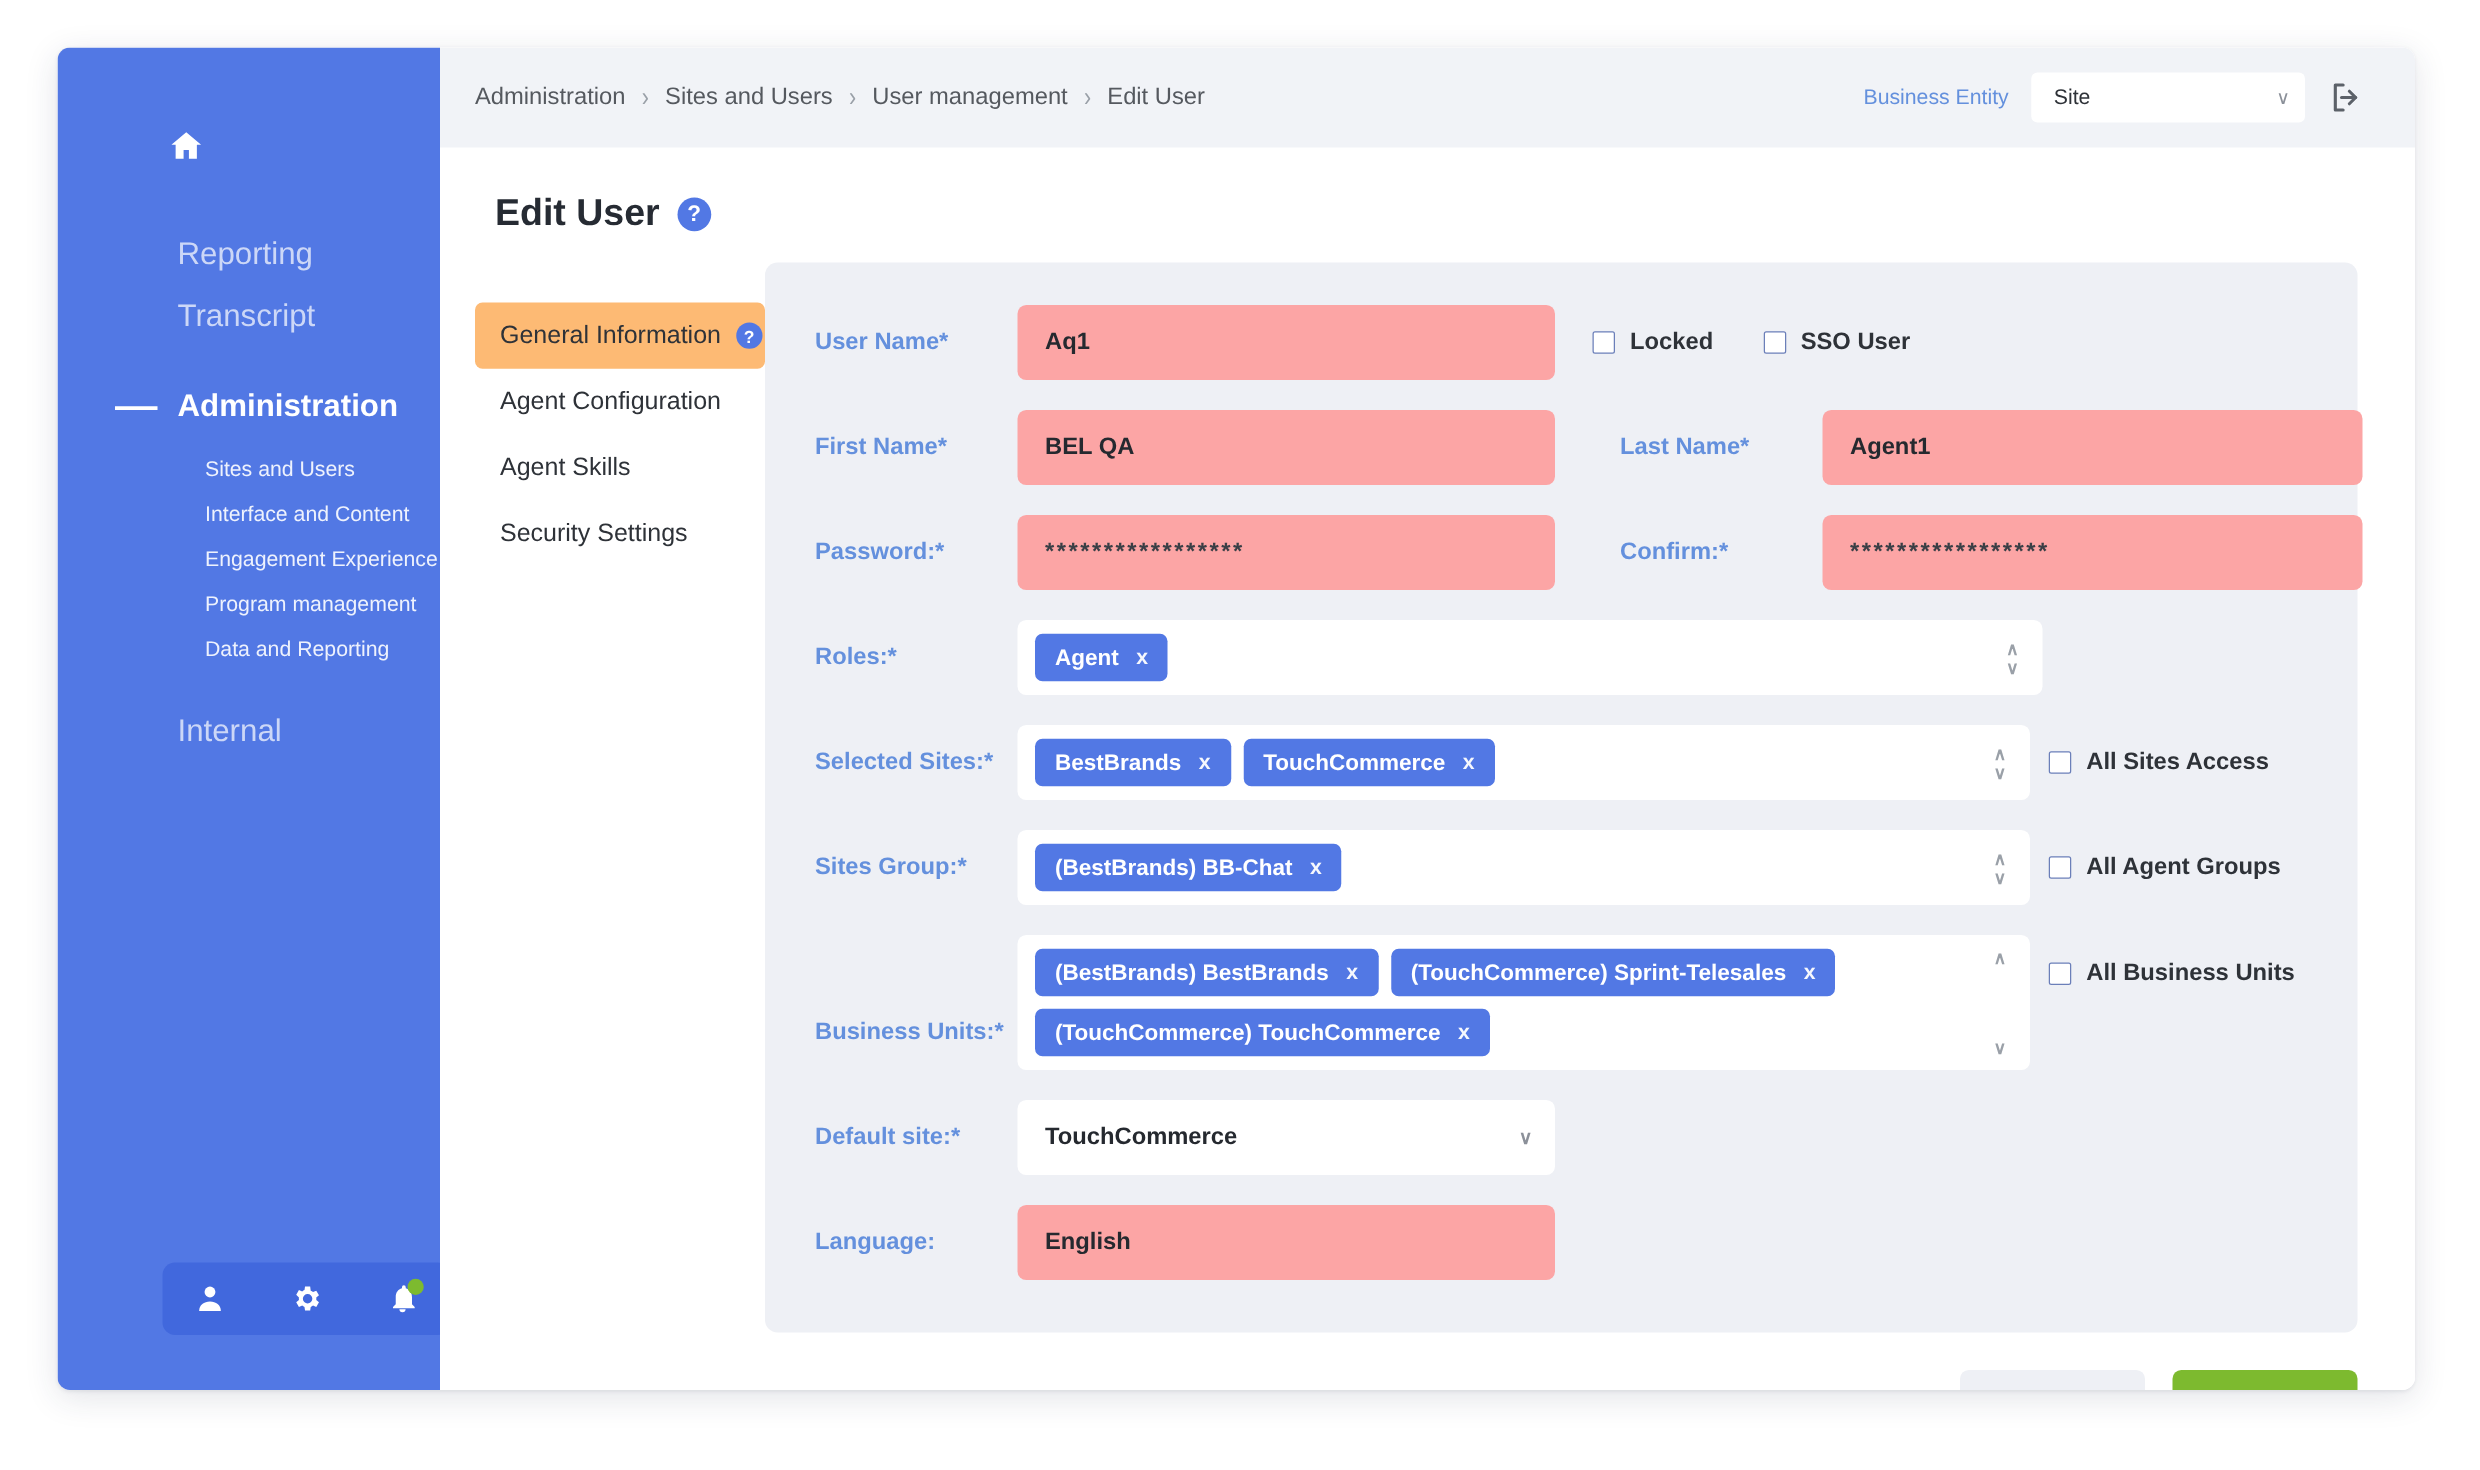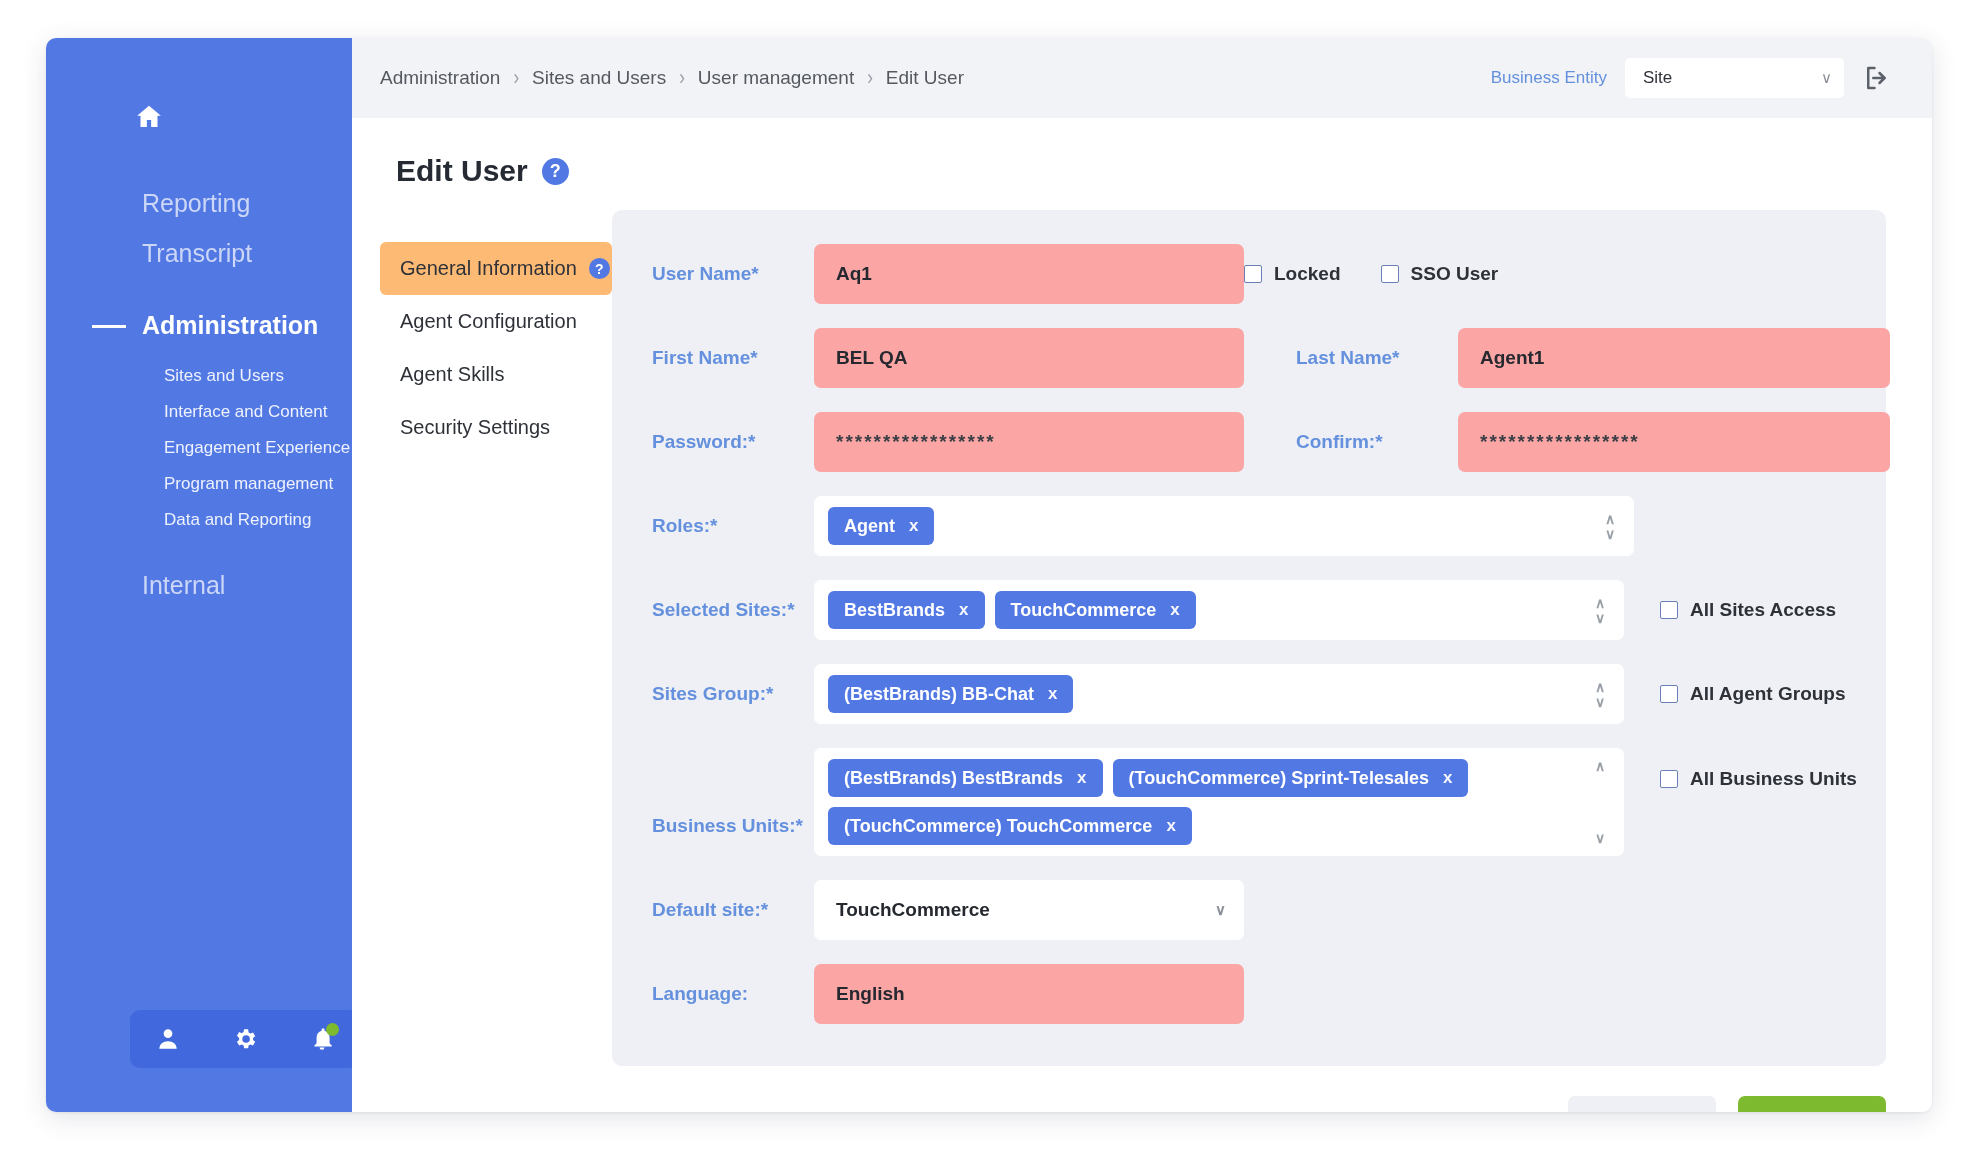--- a/index.html
+++ b/index.html
@@ -244,20 +244,21 @@
   .finput.w430 { width: 430px; flex: 0 0 430px; }
   .finput.w432 { width: 432px; flex: 0 0 432px; }
   .finput.pw { letter-spacing: 2px; font-size: 19px; color: #3a3f46; }
 
   .spacer-32 { width: 52px; flex: 0 0 52px; }
 
   .checkrow {
     display: flex; align-items: center;
     gap: 40px;
     line-height: 60px;
+    padding-left: 30px;
   }
   .chk {
     display: flex; align-items: center; gap: 12px;
     cursor: pointer;
     font-size: 19px; color: #2e3238;
     white-space: nowrap;
   }
   .chk .box {
     width: 18px; height: 18px;
     border: 1.6px solid #6b7fb9;
@@ -306,23 +307,23 @@
   }
   .stepper.tall { justify-content: space-between; padding: 14px 0; }
   .stepper span { font-size: 14px; line-height: 8px; }
 
   .chipfield.roles { width: 820px; flex: 0 0 820px; }
   .chipfield.sites { width: 810px; flex: 0 0 810px; }
   .chipfield.group { width: 810px; flex: 0 0 810px; }
   .chipfield.units { width: 810px; flex: 0 0 810px; min-height: 104px; }
 
   .side-chk {
-    padding-left: 36px;
     display: flex; align-items: center;
     height: 60px;
+    margin-left: 15px;
   }
   .side-chk.tall { height: 104px; align-items: flex-start; padding-top: 16px; }
 
   .selectfield {
     width: 430px; flex: 0 0 430px;
     height: 60px;
     background: #ffffff;
     border-radius: 7px;
     display: flex; align-items: center;
     padding: 0 18px 0 22px;

